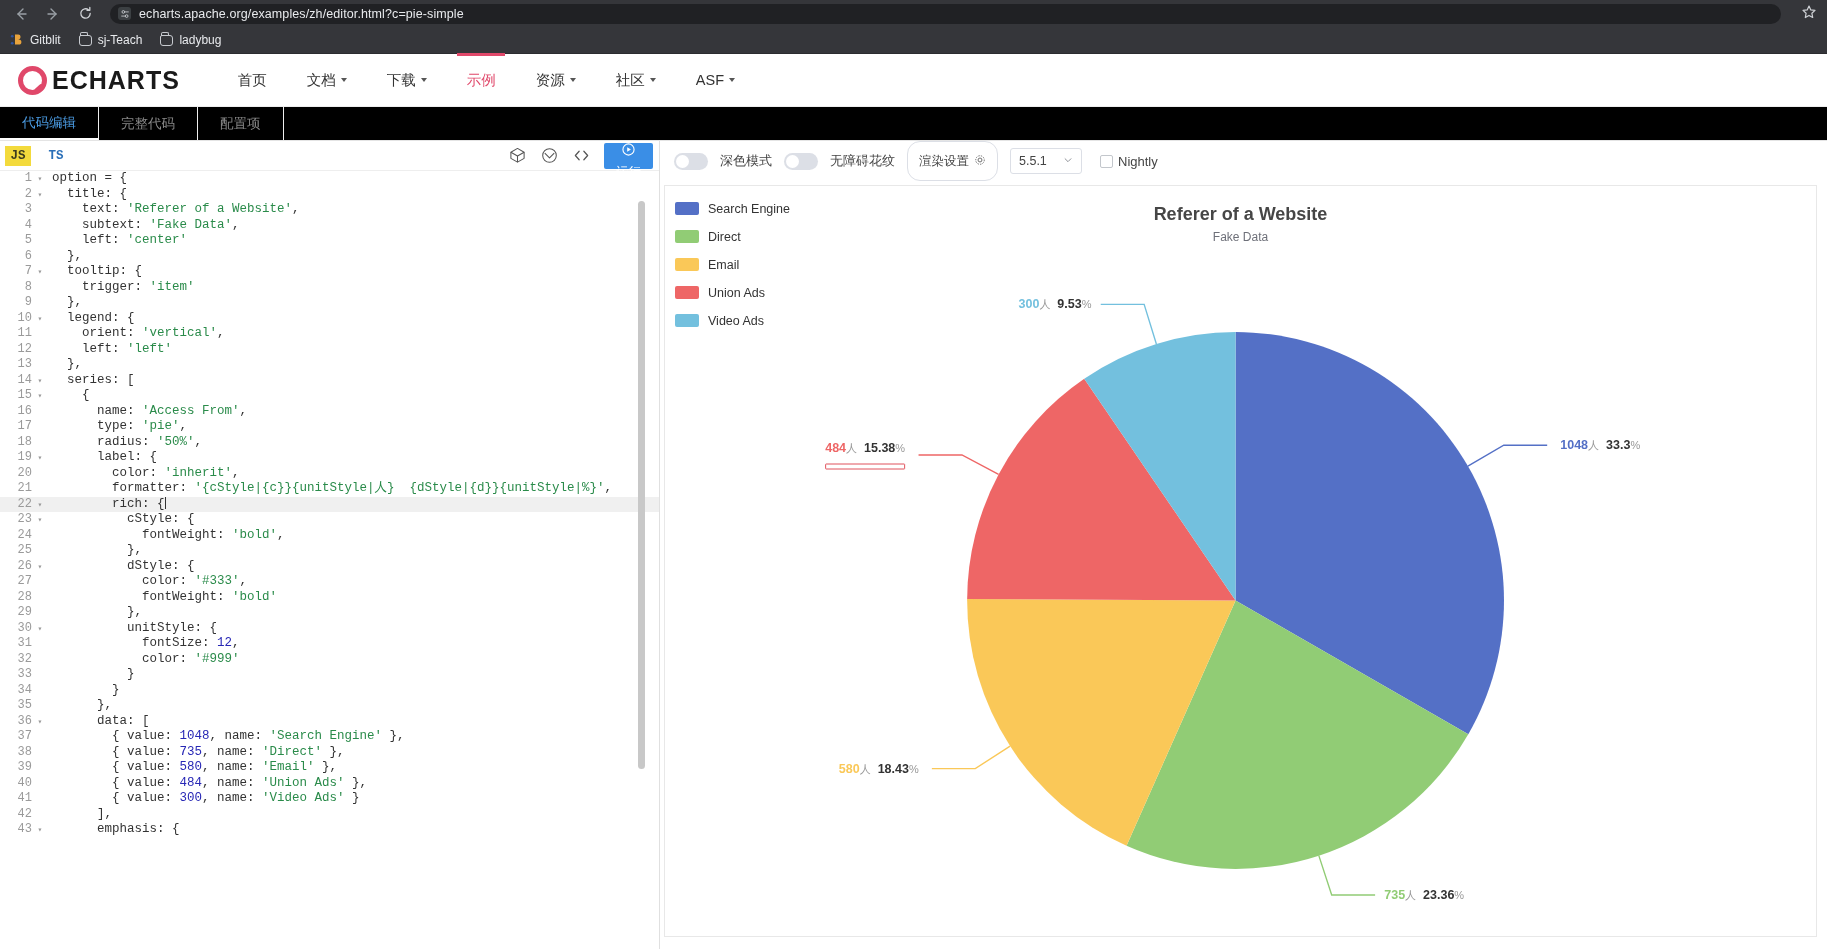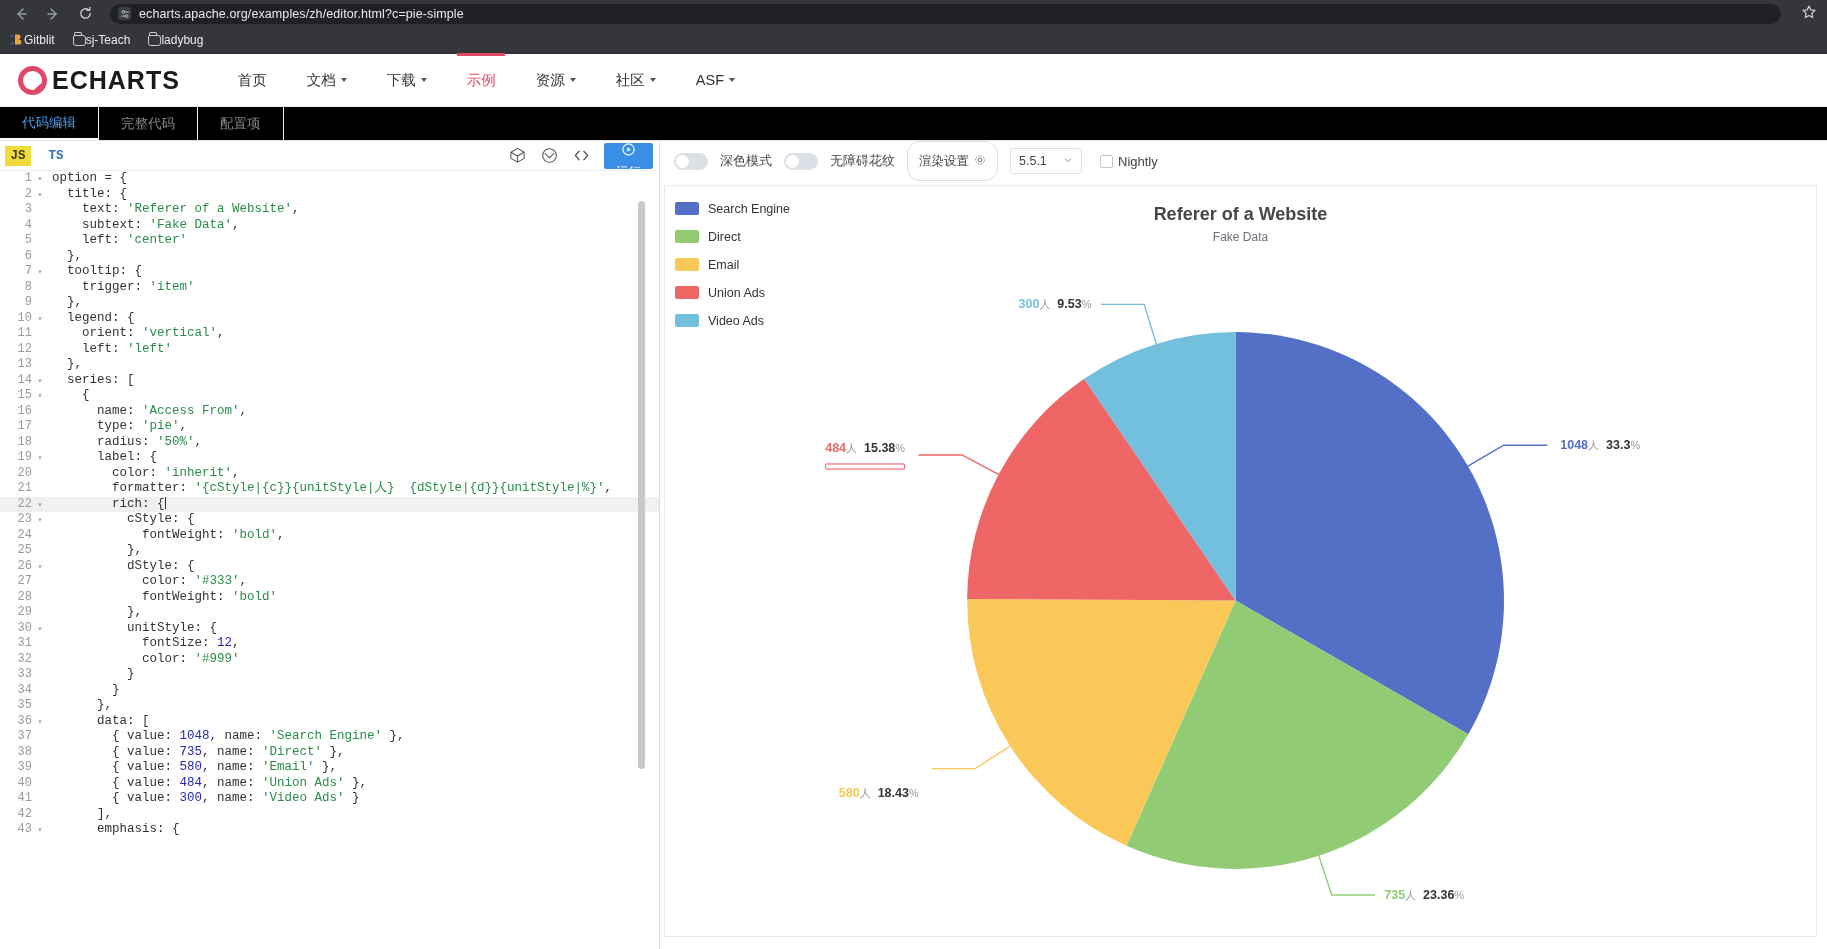--- a/index.html
+++ b/index.html
@@ -60,21 +60,21 @@
   .bookmarks-bar {
     background: #35363a;
     height: 27px;
     display: flex;
     align-items: center;
     padding: 0 10px;
     gap: 18px;
     border-bottom: 1px solid #2b2c2f;
   }
   .bm {
-    display: flex; align-items: center; gap: 0;
+    display: flex; align-items: center; gap: 6px;
     color: #e8eaed; font-size: 12px;
   }
   .bm .folder {
     width: 13px; height: 11px;
     border: 1.3px solid #c8cbd0;
     border-radius: 2px 3px 3px 3px;
     position: relative;
   }
   .bm .folder::before {
     content: "";
@@ -640,19 +640,19 @@
             <polyline points="800.4230261594648,283.76491364586025 836.775111081147,262.72861354705924 880.775111081147,262.72861354705924" fill="none" stroke="#5470c6" stroke-width="1.4"></polyline>
             <polyline points="649.3882673414122,678.5780739643528 662.4188086220714,718.5055706794368 706.4188086220714,718.5055706794368" fill="none" stroke="#91cc75" stroke-width="1.4"></polyline>
             <polyline points="336.5199643524174,567.5834452453234 301.23995884801127,590.3720654670278 257.23995884801127,590.3720654670278" fill="none" stroke="#fac858" stroke-width="1.4"></polyline>
             <polyline points="324.8340056469905,292.311726629145 287.7495506365993,272.5951550057042 243.74955063659928,272.5951550057042" fill="none" stroke="#ee6666" stroke-width="1.4"></polyline>
             <polyline points="484.7524617647538,160.1070747265661 472.36129777254666,119.97654950052117 428.36129777254666,119.97654950052117" fill="none" stroke="#73c0de" stroke-width="1.4"></polyline>
           </svg>
       </div>
       <div class="pie-labels" id="pie-labels">
           <div class="pie-label" style="left: 77.261%; top: 34.5696%; transform: translate(6px, -50%); margin-left: 0px;"><span><span class="pl-val" style="color: rgb(84, 112, 198);">1048</span><span class="pl-unit">人</span><span>&nbsp;&nbsp;</span><span class="pl-pct">33.3</span><span class="pl-unit">%</span></span></div>
           <div class="pie-label" style="left: 61.9666%; top: 94.5402%; transform: translate(6px, -50%); margin-left: 0px;"><span><span class="pl-val" style="color: rgb(145, 204, 117);">735</span><span class="pl-unit">人</span><span>&nbsp;&nbsp;</span><span class="pl-pct">23.36</span><span class="pl-unit">%</span></span></div>
-          <div class="pie-label" style="left: 22.5649%; top: 77.6805%; transform: translate(-100%, -50%); margin-left: -6px; margin-top: 24px;"><span><span class="pl-val" style="color: rgb(250, 200, 88);">580</span><span class="pl-unit">人</span><span>&nbsp;&nbsp;</span><span class="pl-pct">18.43</span><span class="pl-unit">%</span></span></div>
+          <div class="pie-label" style="left: 22.5649%; top: 77.6805%; transform: translate(-100%, -50%); margin-left: -6px;"><span><span class="pl-val" style="color: rgb(250, 200, 88);">580</span><span class="pl-unit">人</span><span>&nbsp;&nbsp;</span><span class="pl-pct">18.43</span><span class="pl-unit">%</span></span></div>
           <div class="pie-label" style="left: 21.3815%; top: 35.8678%; transform: translate(-100%, -50%); margin-left: -6px;"><span><span class="pl-val" style="color: rgb(238, 102, 102);">484</span><span class="pl-unit">人</span><span>&nbsp;&nbsp;</span><span class="pl-pct">15.38</span><span class="pl-unit">%</span></span><span class="pl-sel-underline"></span></div>
           <div class="pie-label" style="left: 37.5756%; top: 15.7864%; transform: translate(-100%, -50%); margin-left: -6px;"><span><span class="pl-val" style="color: rgb(115, 192, 222);">300</span><span class="pl-unit">人</span><span>&nbsp;&nbsp;</span><span class="pl-pct">9.53</span><span class="pl-unit">%</span></span></div>
         </div>
     </div>
   </div>
 </div>
 
 </body></html>

